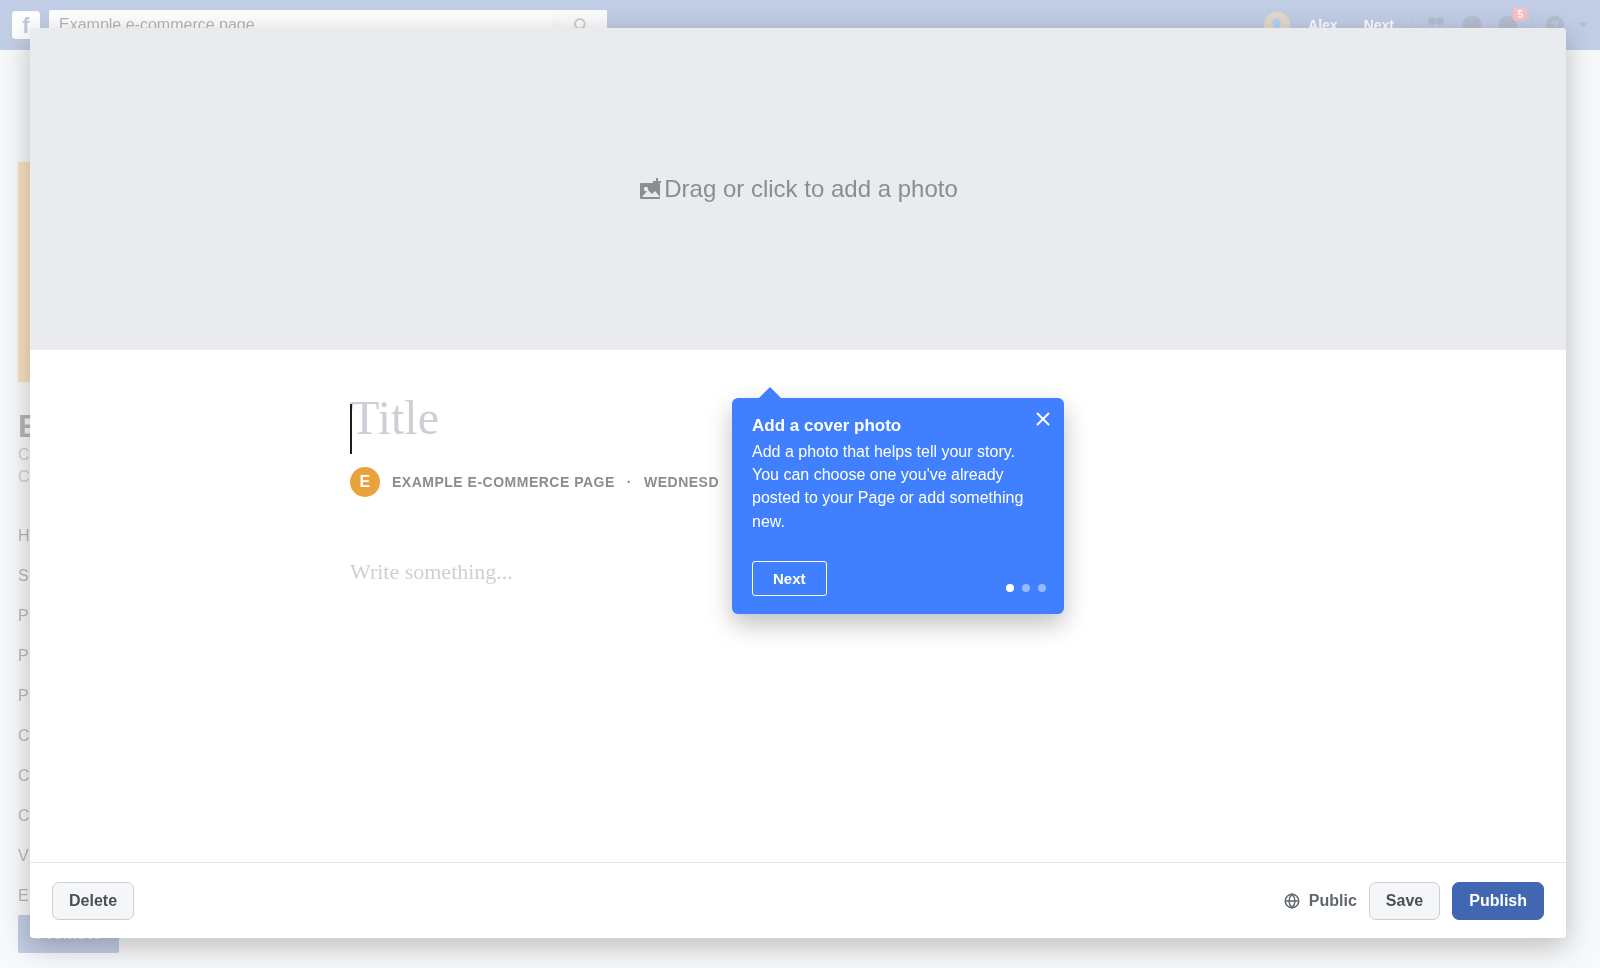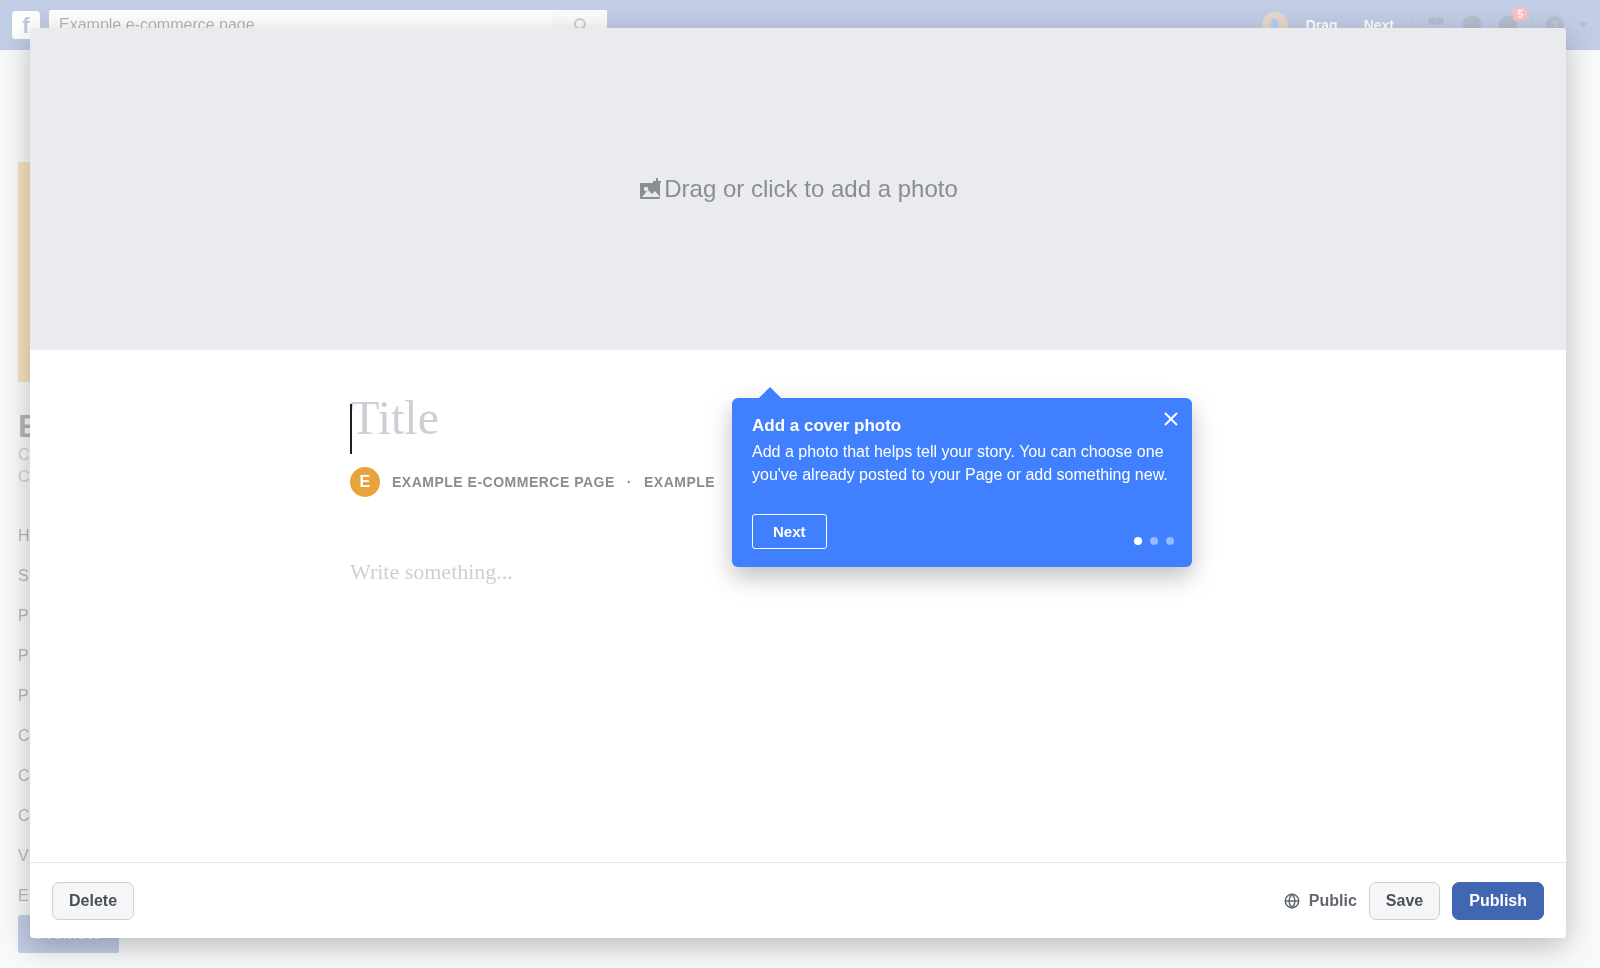--- a/index.html
+++ b/index.html
@@ -107,21 +107,21 @@
     color:#fff; font-weight:700; font-size:16px;
   }
   .author-row .dot { color:#8a8d91; }
   .body-text {
     font-family: Georgia, 'Times New Roman', serif;
     font-size:22px; color:#ccd0d5; margin-top:62px;
   }
 
   
   .tip {
-    position:absolute; width:460px; background:#4080ff; color:#fff;
+    position:absolute; width:332px; background:#4080ff; color:#fff;
     border-radius:6px; padding:18px 24px 18px 20px;
     box-shadow: 0 10px 24px rgba(0,0,0,0.25);
     left: 702px; top: 370px;
   }
   .tip .arrow {
     position:absolute; top:-11px; left:26px; width:0;height:0;
     border-left:12px solid transparent; border-right:12px solid transparent;
     border-bottom:12px solid #4080ff;
   }
   .tip h3 { font-size:17px; font-weight:700; margin-bottom:4px; }
@@ -162,21 +162,21 @@
     <input class="search-input" value="Example e-commerce page" style="">
     <button class="search-btn">
       <svg width="18" height="18" viewBox="0 0 24 24" fill="none" stroke="currentColor" stroke-width="2.4">
           <circle cx="10.5" cy="10.5" r="6.5"></circle>
           <line x1="20" y1="20" x2="15.2" y2="15.2"></line>
         </svg>
     </button>
   </div>
   <div class="top-right">
     <div class="avatar-sm">👤</div>
-    <span class="top-link">Drag</span>
+    <span class="top-link">Alex</span>
     <span class="top-link">Next</span>
     <div class="top-divider"></div>
     <div class="top-icon">
       <svg width="24" height="24" viewBox="0 0 24 24" fill="currentColor">
           <circle cx="8" cy="8" r="4"></circle>
           <circle cx="16" cy="8" r="4"></circle>
           <path d="M2 20c0-3 3-5 6-5s6 2 6 5z"></path>
           <path d="M12 20c0-3 2-5 4-5s6 2 6 5z"></path>
         </svg>
     </div>
@@ -243,21 +243,21 @@
   <div class="note-body">
     <div class="note-inner">
       <div style="position:relative;">
         <span class="caret"></span>
         <input class="title-input" placeholder="Title" style="">
       </div>
       <div class="author-row">
         <div class="page-avatar" style="background:#e8a33d">E</div>
         <span>EXAMPLE E-COMMERCE PAGE</span>
         <span class="dot">·</span>
-        <span>EXAMPLE</span>
+        <span>WEDNESD</span>
       </div>
       <div class="body-text">Write something...</div>
     </div>
   </div>
 
   <div class="tip">
     <div class="arrow"></div>
     <span class="close">
       <svg width="14" height="14" viewBox="0 0 14 14" stroke="#fff" stroke-width="2">
           <line x1="1" y1="1" x2="13" y2="13"></line>

